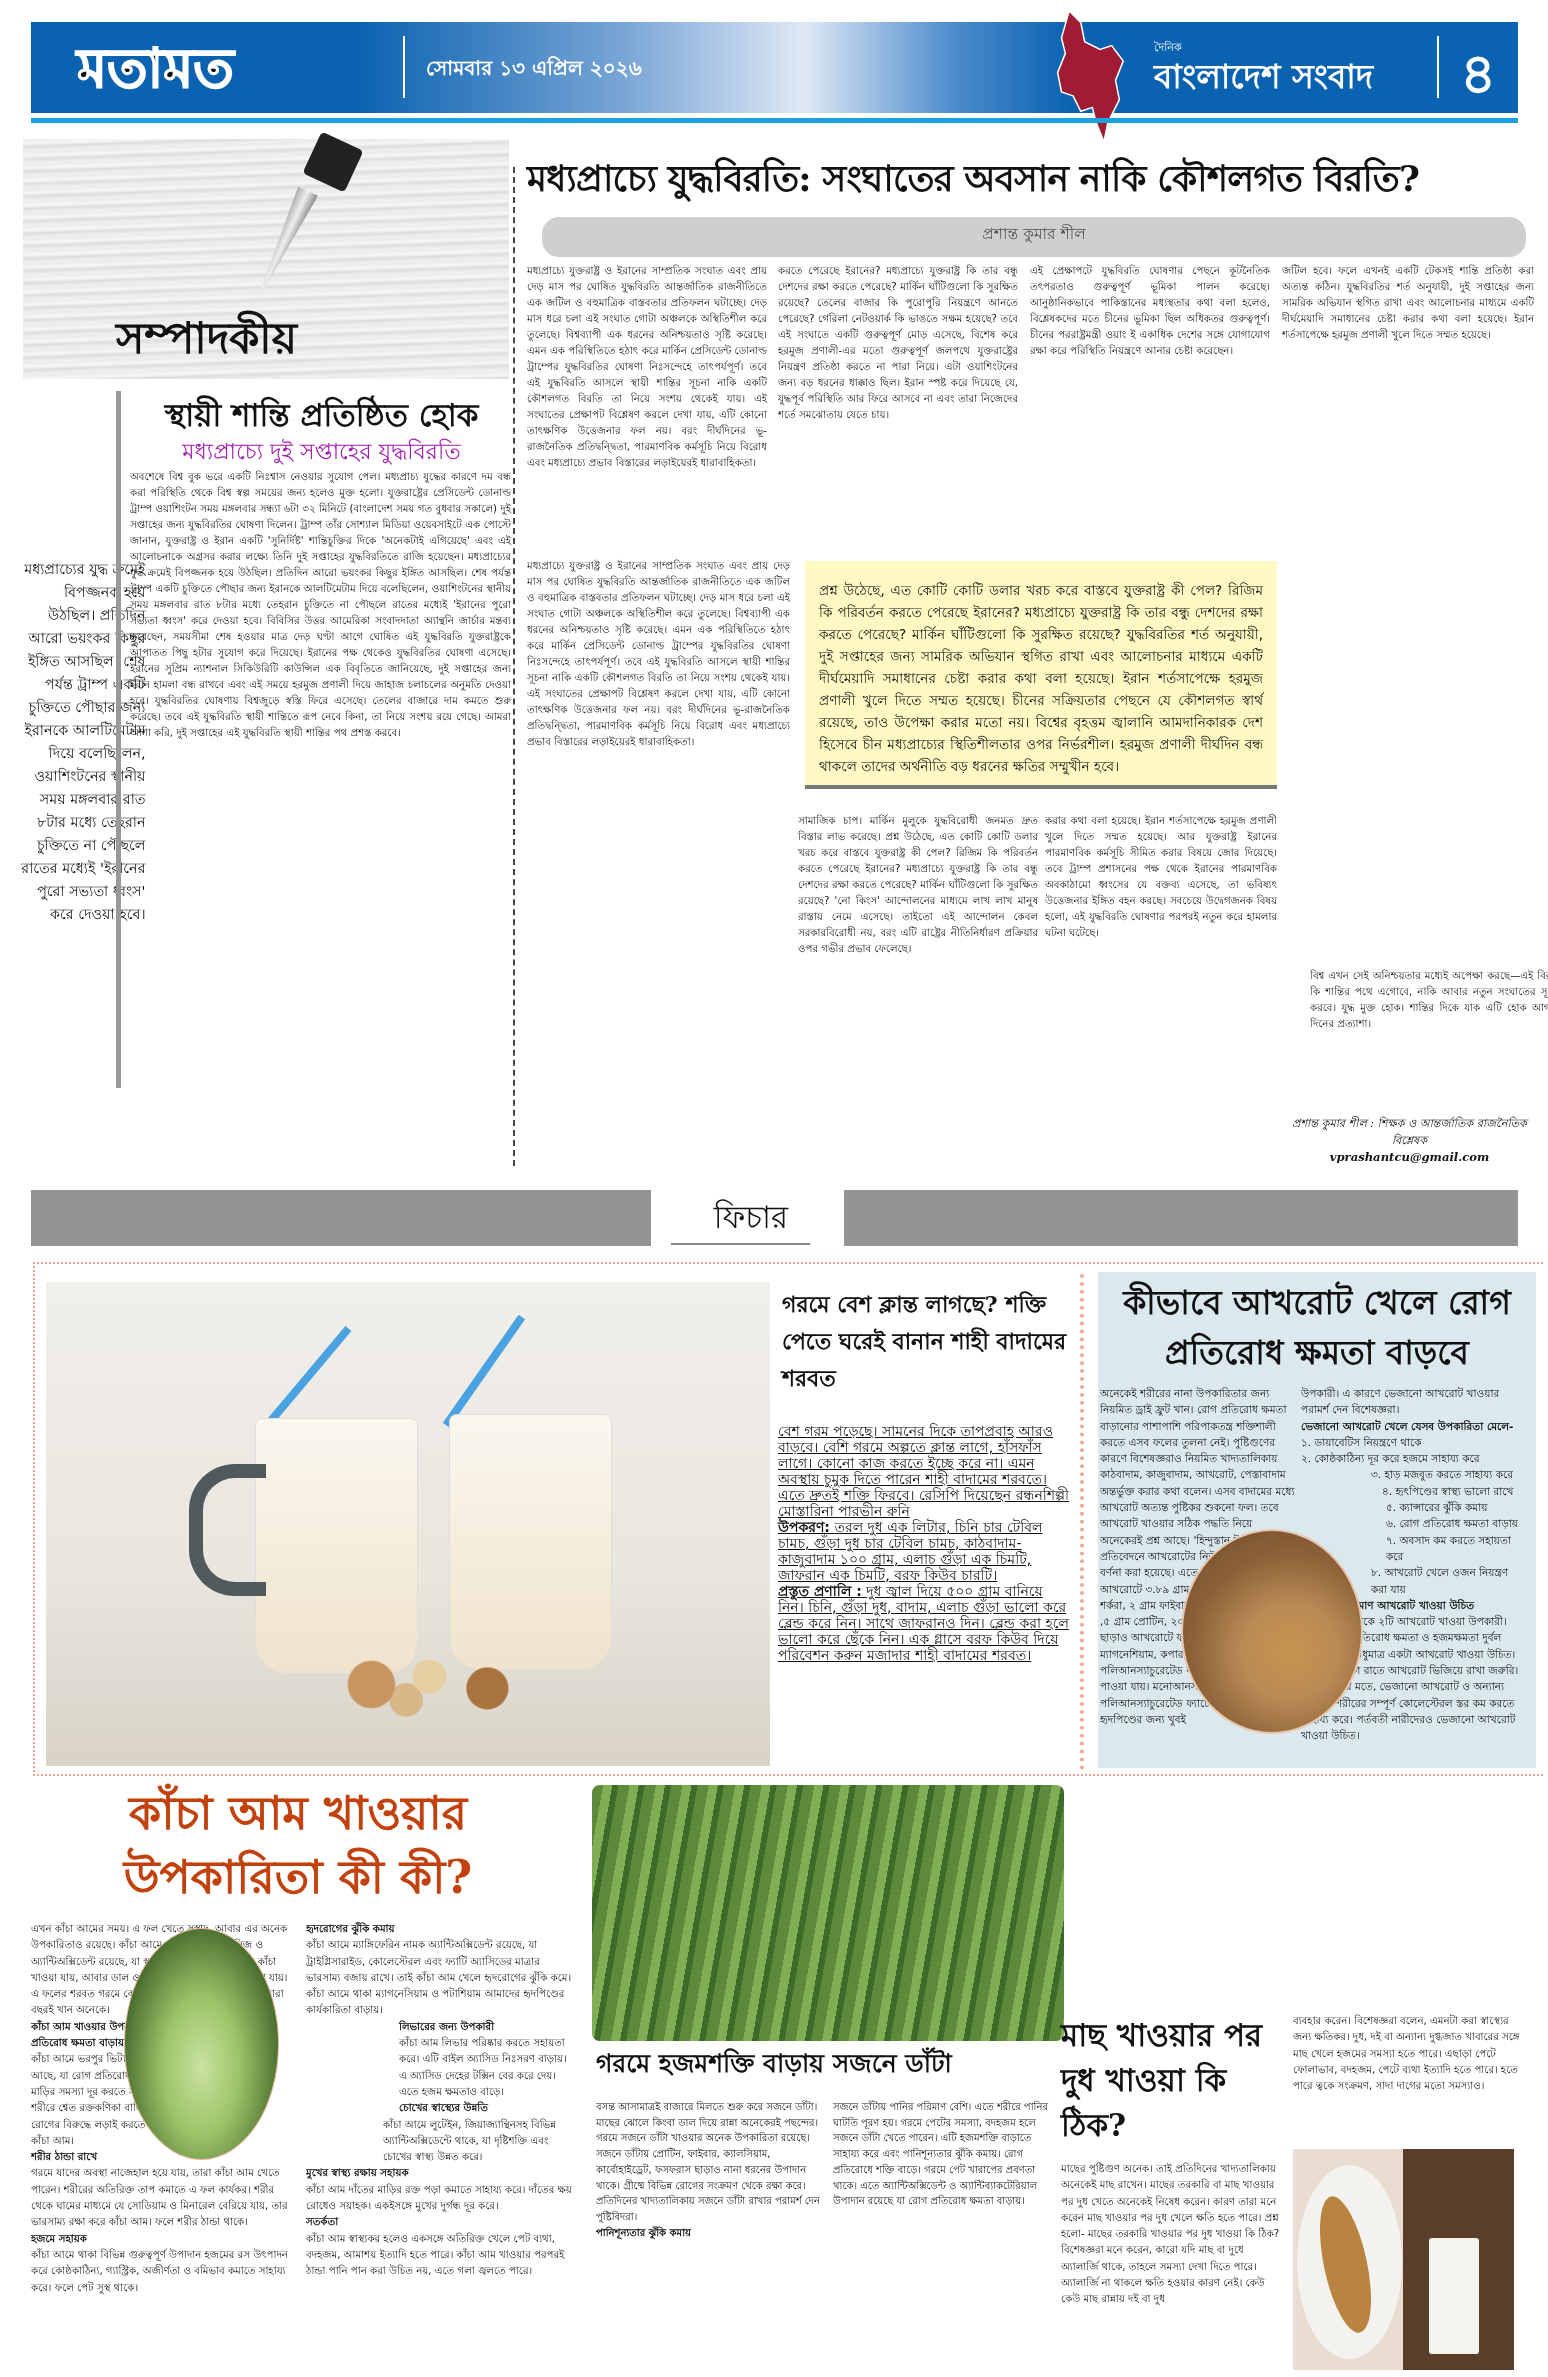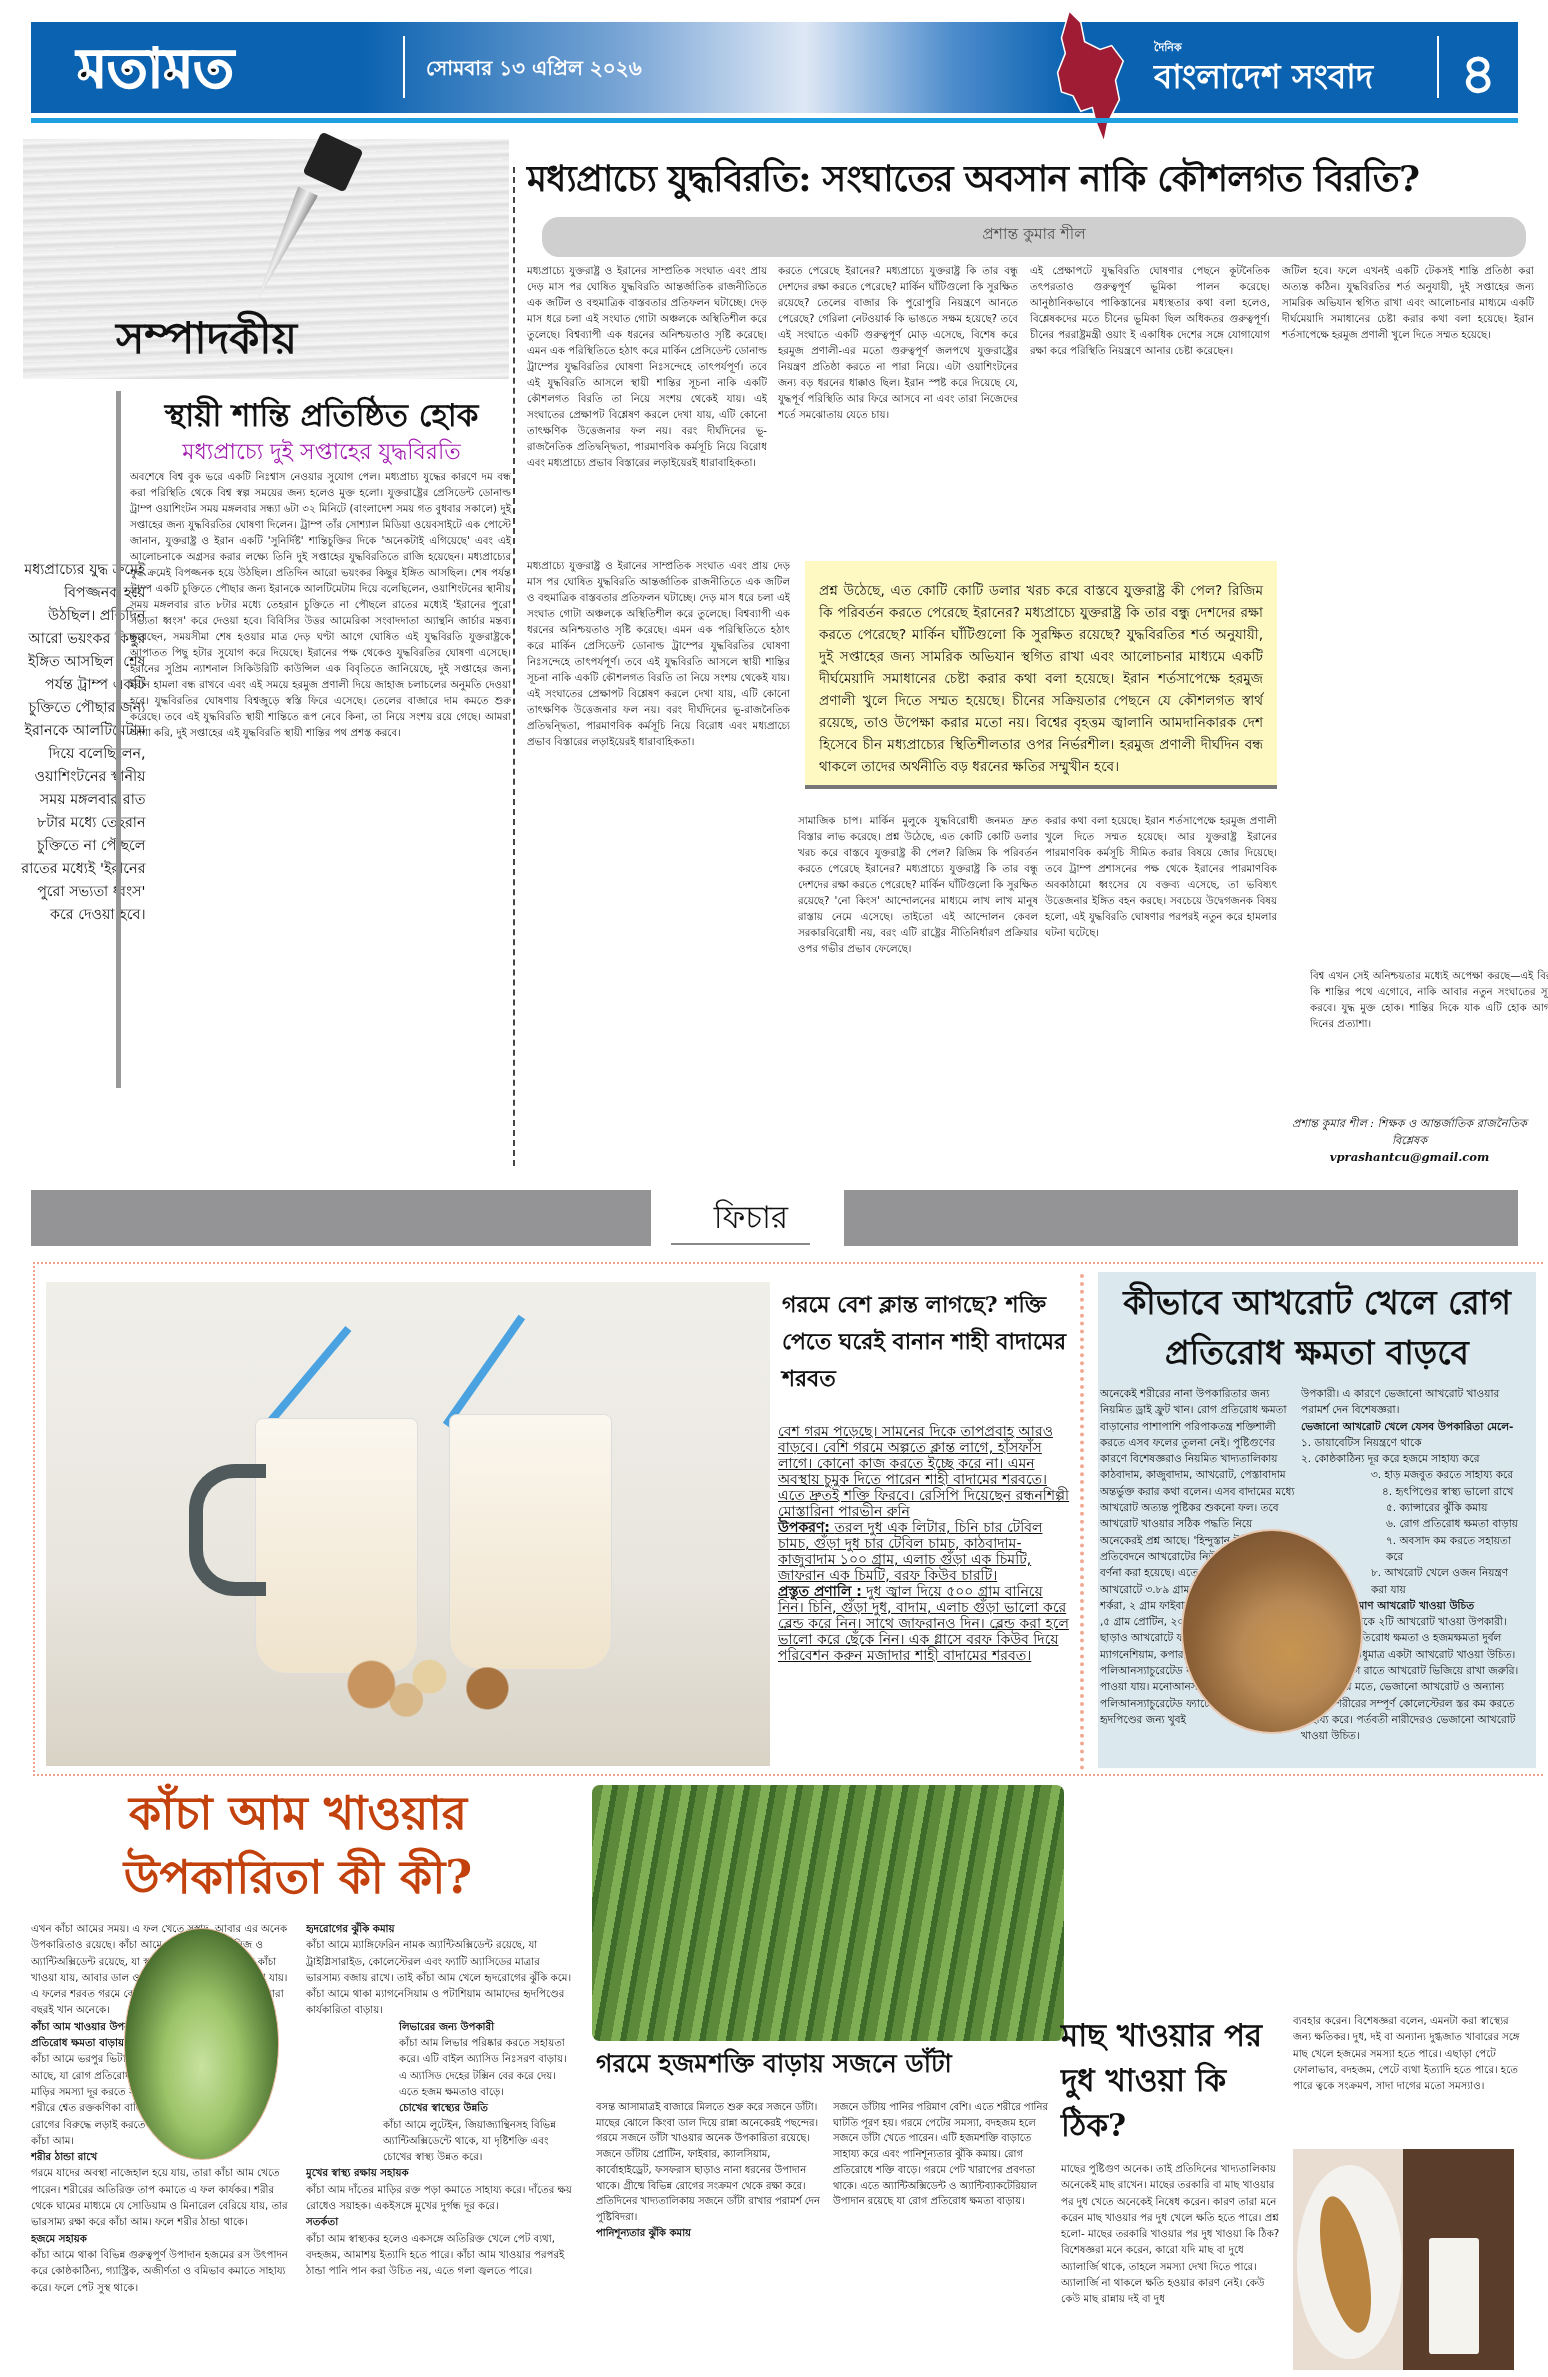--- a/index.html
+++ b/index.html
@@ -5,21 +5,21 @@
   * { box-sizing: border-box; margin: 0; padding: 0; }
   body { width: 1549px; height: 2377px; background: #fff; font-family: "DejaVu Sans", sans-serif; color: #111; position: relative; overflow: hidden; }
   .abs { position: absolute; }
   
   #masthead { left: 31px; top: 22px; width: 1487px; height: 91px; background: linear-gradient(90deg, #0a62b0 0%, #0a62b0 22%, #7aa6d6 40%, #dfe8f5 52%, #4d8ccc 62%, #0a62b0 70%, #0a62b0 100%); }
   #masthead-underline { left: 31px; top: 118px; width: 1487px; height: 4.6px; background: #1ea0e0; }
   .mast-section { left: 46px; top: 11px; font-family: "DejaVu Serif", serif; font-weight: bold; font-size: 54px; color: #111; -webkit-text-stroke: 1.5px #fff; line-height: 70px; }
   .mast-sep { width: 2.3px; height: 62px; background: #fff; top: 14px; }
   .mast-date { left: 395px; top: 31px; font-size: 20px; color: #fff; font-weight: bold; }
   .mast-map { left: 1007px; top: -15.5px; width: 101px; height: 139px; }
-  .mast-small { left: 1123px; top: 17px; font-size: 11px; color: #fff; font-weight: bold; }
+  .mast-small { left: 1123px; top: 17px; font-size: 11px; color: #fff; font-weight: normal; }
   .mast-paper { left: 1123px; top: 29px; font-size: 33px; color: #fff; font-weight: bold; font-family: "DejaVu Serif", serif; }
   .mast-page { left: 1429px; top: 9.3px; font-size: 56px; color: #fff; font-weight: bold; }
   
   #editorial-image { left: 23px; top: 139px; width: 486px; height: 240px; background: repeating-linear-gradient(178deg, #e9e9e9 0px, #f6f6f6 4.6px, #dedede 7.7px, #f2f2f2 12.4px); }
   .pen-body { left: 287px; top: 0; width: 46px; height: 46px; background: #222; transform: rotate(25deg); border-radius: 4.6px; }
   .pen-nib { left: 248px; top: 46px; width: 22px; height: 124px; background: linear-gradient(90deg, #aaa, #eee, #888); transform: rotate(25deg); clip-path: polygon(0 0, 100% 0, 50% 100%); }
   .editorial-label { left: 93px; top: 167px; font-family: "DejaVu Serif", serif; font-size: 43px; font-weight: bold; color: #111; }
   #editorial-vbar { left: 116px; top: 391px; width: 4.6px; height: 697px; background: #999; }
   .ed-title { left: 132px; top: 391px; width: 379px; text-align: center; font-family: "DejaVu Serif", serif; font-size: 31px; font-weight: bold; }
   .ed-sub { left: 132px; top: 434px; width: 379px; text-align: center; font-size: 22px; color: #a21caf; }

